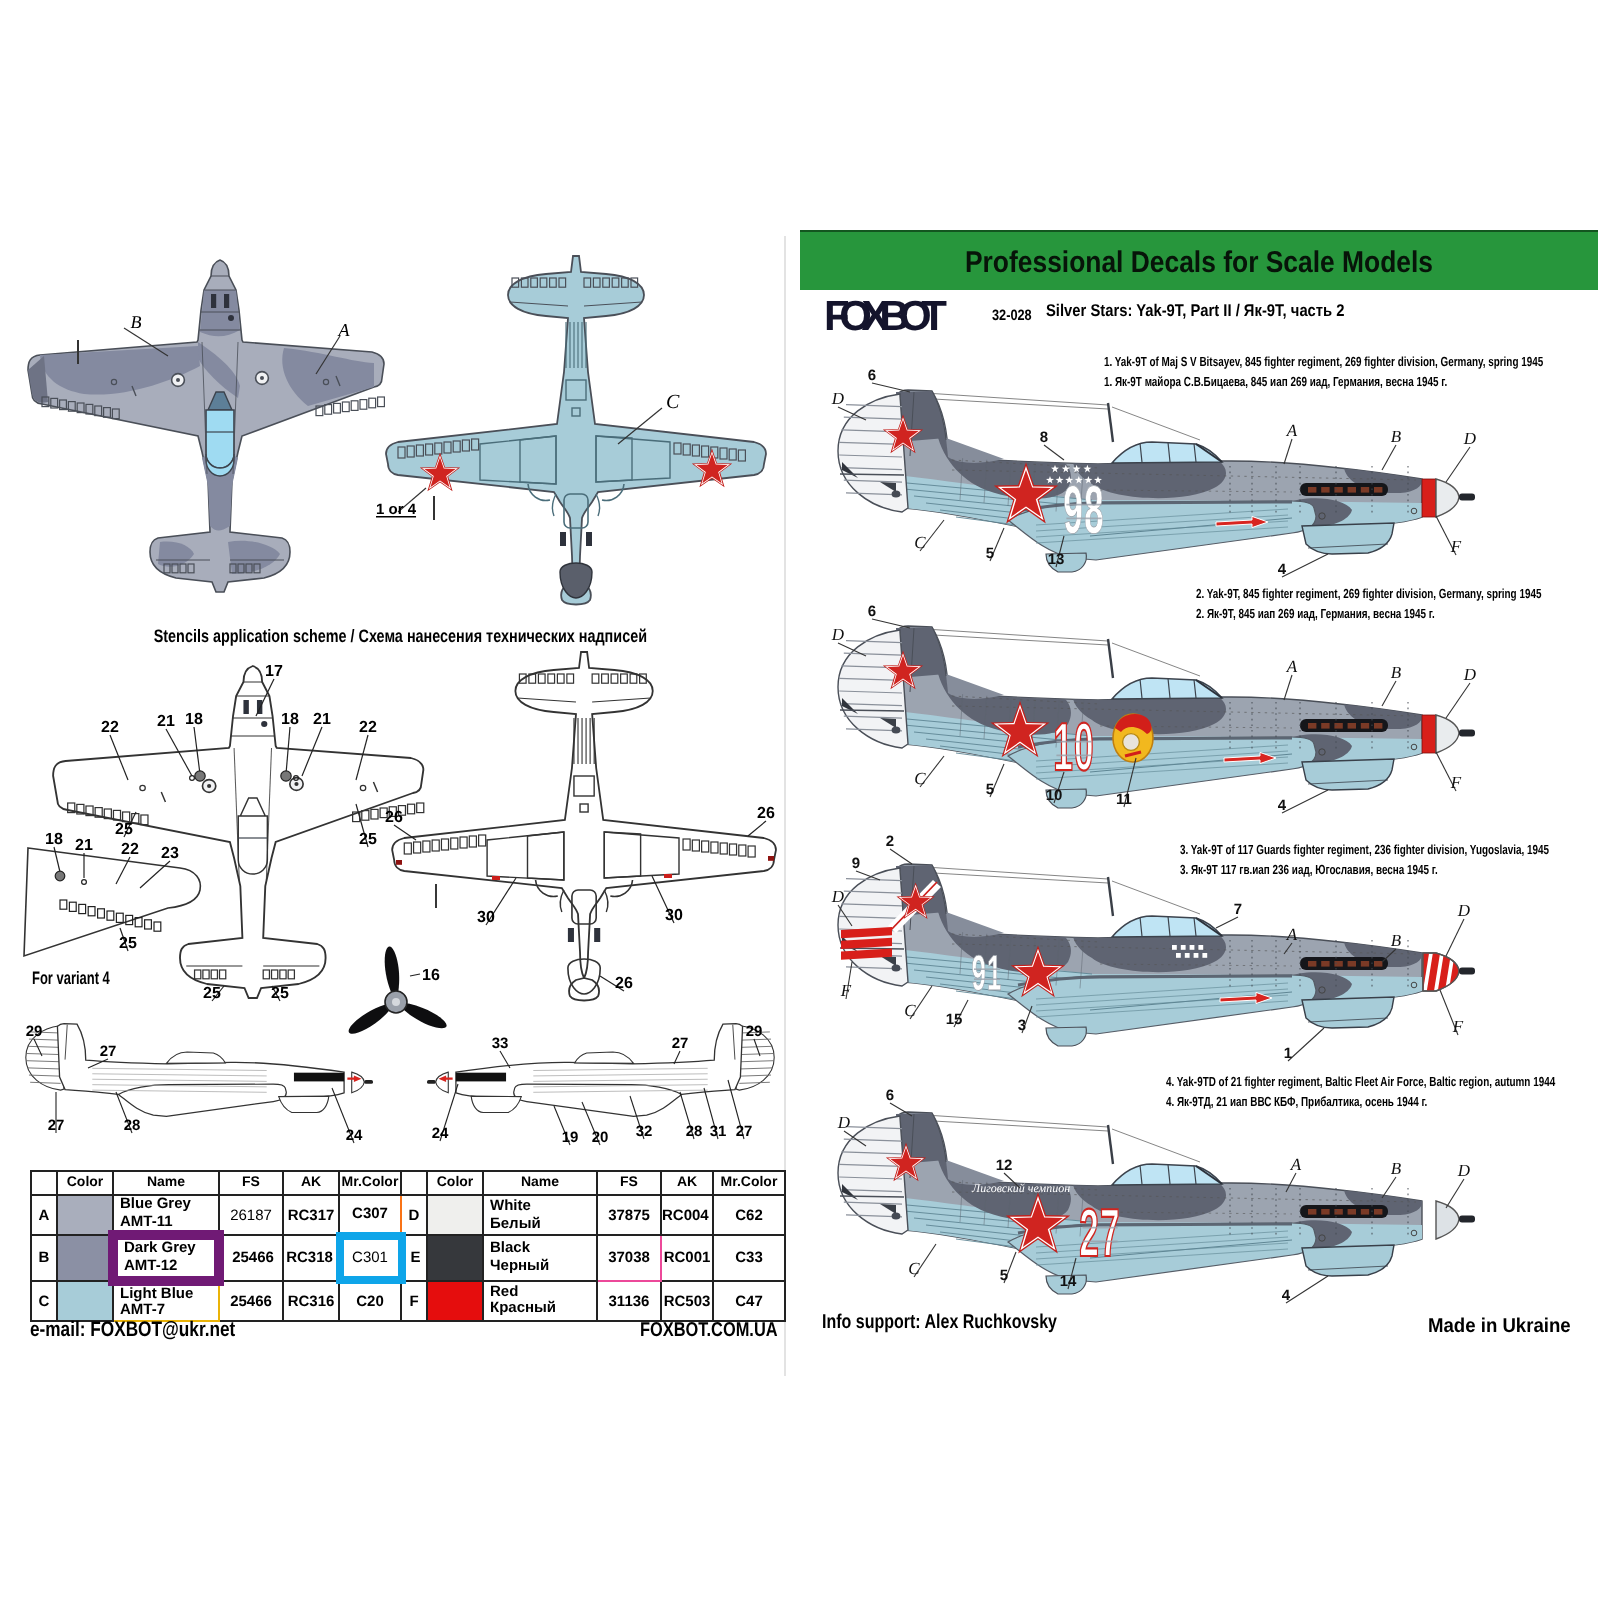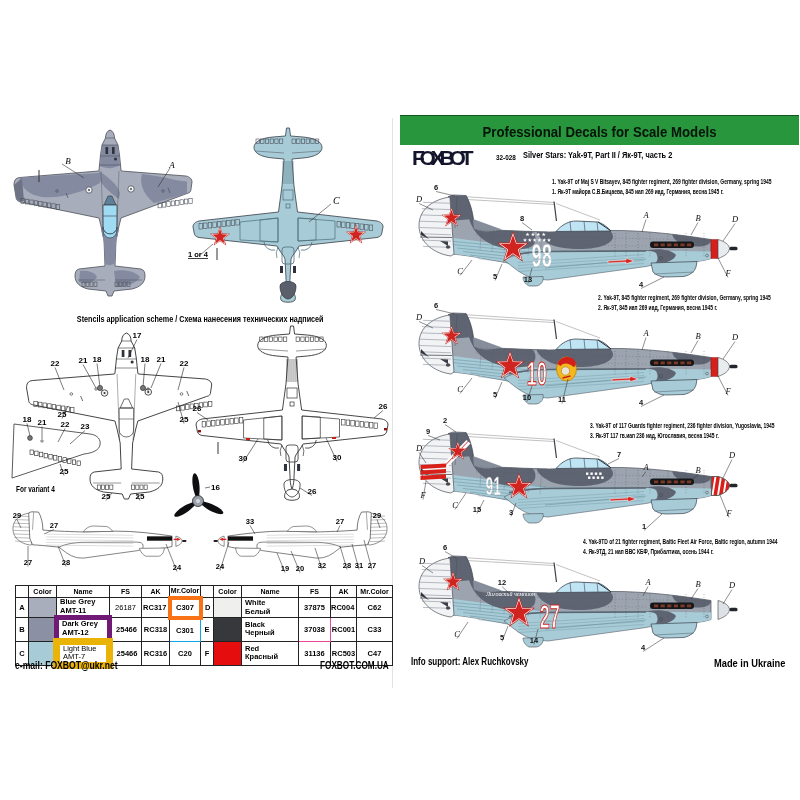--- a/index.html
+++ b/index.html
@@ -736,46 +736,46 @@
           <td style="border:1px solid #222;padding:0;text-align:center;overflow:hidden;font-size:7px;font-weight:bold;">FS</td>
           <td style="border:1px solid #222;padding:0;text-align:center;overflow:hidden;font-size:7px;font-weight:bold;">AK</td>
           <td style="border:1px solid #222;padding:0;text-align:center;overflow:hidden;font-size:7px;font-weight:bold;">Mr.Color</td>
         </tr>
         <tr style="height:19px;">
           <td style="border:1px solid #222;padding:0;text-align:center;overflow:hidden;font-size:7.5px;font-weight:bold;">A</td>
           <td style="border:1px solid #222;padding:0;text-align:center;overflow:hidden;background:#a9aebc;"></td>
           <td style="border:1px solid #222;padding:0;text-align:center;overflow:hidden;text-align:left;padding-left:3px;font-size:7.5px;font-weight:bold;line-height:1.15;margin-top:28px;">Blue Grey<br>AMT-11</td>
           <td style="border:1px solid #222;padding:0;text-align:center;overflow:hidden;font-size:7.5px;font-weight:normal;">26187</td>
           <td style="border:1px solid #222;padding:0;text-align:center;overflow:hidden;font-size:7.5px;font-weight:bold;">RC317</td>
-          <td style="border:4px solid #f97316;padding:0;text-align:center;overflow:hidden;font-size:7.5px;font-weight:bold;">C307</td>
+          <td style="border:1px solid #f97316;padding:0;text-align:center;overflow:hidden;font-size:7.5px;font-weight:bold;">C307</td>
           <td style="border:1px solid #222;padding:0;text-align:center;overflow:hidden;font-size:7.5px;font-weight:bold;">D</td>
           <td style="border:1px solid #222;padding:0;text-align:center;overflow:hidden;background:#efefed;"></td>
           <td style="border:1px solid #222;padding:0;text-align:center;overflow:hidden;text-align:left;padding-left:3px;font-size:7.5px;font-weight:bold;line-height:1.15;">White<br>Белый</td>
           <td style="border:1px solid #222;padding:0;text-align:center;overflow:hidden;font-size:7.5px;font-weight:bold;">37875</td>
           <td style="border:1px solid #222;padding:0;overflow:hidden;font-size:7.5px;font-weight:bold;">RC004</td>
           <td style="border:1px solid #222;padding:0;text-align:center;overflow:hidden;font-size:7.5px;font-weight:bold;">C62</td>
         </tr>
         <tr style="height:19px;">
           <td style="border:1px solid #222;padding:0;text-align:center;overflow:hidden;font-size:7.5px;font-weight:bold;">B</td>
           <td style="border:1px solid #222;padding:0;text-align:center;overflow:hidden;background:#8b90a4;"></td>
           <td style="border:5px solid #701a75;padding:0;text-align:center;overflow:hidden;text-align:left;padding-left:3px;font-size:7.5px;font-weight:bold;line-height:1.15;margin-left:12px;">Dark Grey<br>AMT-12</td>
           <td style="border:1px solid #222;padding:0;text-align:center;overflow:hidden;font-size:7.5px;font-weight:bold;">25466</td>
           <td style="border:1px solid #222;padding:0;text-align:center;overflow:hidden;font-size:7.5px;font-weight:bold;">RC318</td>
-          <td style="border:1px solid #0ea5e9;padding:0;text-align:center;overflow:hidden;font-size:7.5px;font-weight:bold;">C301</td>
+          <td style="border:4px solid #0ea5e9;padding:0;text-align:center;overflow:hidden;font-size:7.5px;font-weight:normal;">C301</td>
           <td style="border:1px solid #222;padding:0;text-align:center;overflow:hidden;font-size:7.5px;font-weight:bold;">E</td>
           <td style="border:1px solid #222;padding:0;text-align:center;overflow:hidden;background:#36383c;"></td>
           <td style="border:1px solid #222;padding:0;text-align:center;overflow:hidden;text-align:left;padding-left:3px;font-size:7.5px;font-weight:bold;line-height:1.15;">Black<br>Черный</td>
           <td style="border:1px solid #ec4899;padding:0;text-align:center;overflow:hidden;font-size:7.5px;font-weight:bold;">37038</td>
           <td style="border:1px solid #222;padding:0;text-align:center;overflow:hidden;font-size:7.5px;font-weight:bold;">RC001</td>
           <td style="border:1px solid #222;padding:0;text-align:center;overflow:hidden;font-size:7.5px;font-weight:bold;margin-top:44px;">C33</td>
         </tr>
         <tr style="height:19px;">
           <td style="border:1px solid #222;padding:0;text-align:center;overflow:hidden;font-size:7.5px;font-weight:bold;">C</td>
           <td style="border:1px solid #222;padding:0;text-align:center;overflow:hidden;background:#a7ccd8;"></td>
-          <td style="border:7px solid #eab308;padding:0;text-align:center;overflow:hidden;text-align:left;padding-left:3px;font-size:7.5px;font-weight:normal;line-height:1.15;">Light Blue<br>AMT-7</td>
+          <td style="border:1px solid #eab308;padding:0;text-align:center;overflow:hidden;text-align:left;padding-left:3px;font-size:7.5px;font-weight:bold;line-height:1.15;">Light Blue<br>AMT-7</td>
           <td style="border:1px solid #222;padding:0;text-align:center;overflow:hidden;font-size:7.5px;font-weight:bold;">25466</td>
           <td style="border:1px solid #222;padding:0;text-align:center;overflow:hidden;font-size:7.5px;font-weight:bold;">RC316</td>
           <td style="border:1px solid #222;padding:0;text-align:center;overflow:hidden;font-size:7.5px;font-weight:bold;">C20</td>
           <td style="border:1px solid #222;padding:0;text-align:center;overflow:hidden;font-size:7.5px;font-weight:bold;">F</td>
           <td style="border:1px solid #222;padding:0;text-align:center;overflow:hidden;background:#e50d0d;"></td>
           <td style="border:1px solid #222;padding:0;text-align:center;overflow:hidden;text-align:left;padding-left:3px;font-size:7.5px;font-weight:bold;line-height:1.15;">Red<br>Красный</td>
           <td style="border:1px solid #222;padding:0;text-align:center;overflow:hidden;font-size:7.5px;font-weight:bold;">31136</td>
           <td style="border:1px solid #222;padding:0;text-align:center;overflow:hidden;font-size:7.5px;font-weight:bold;">RC503</td>
           <td style="border:1px solid #222;padding:0;text-align:center;overflow:hidden;font-size:7.5px;font-weight:bold;">C47</td>
         </tr>

